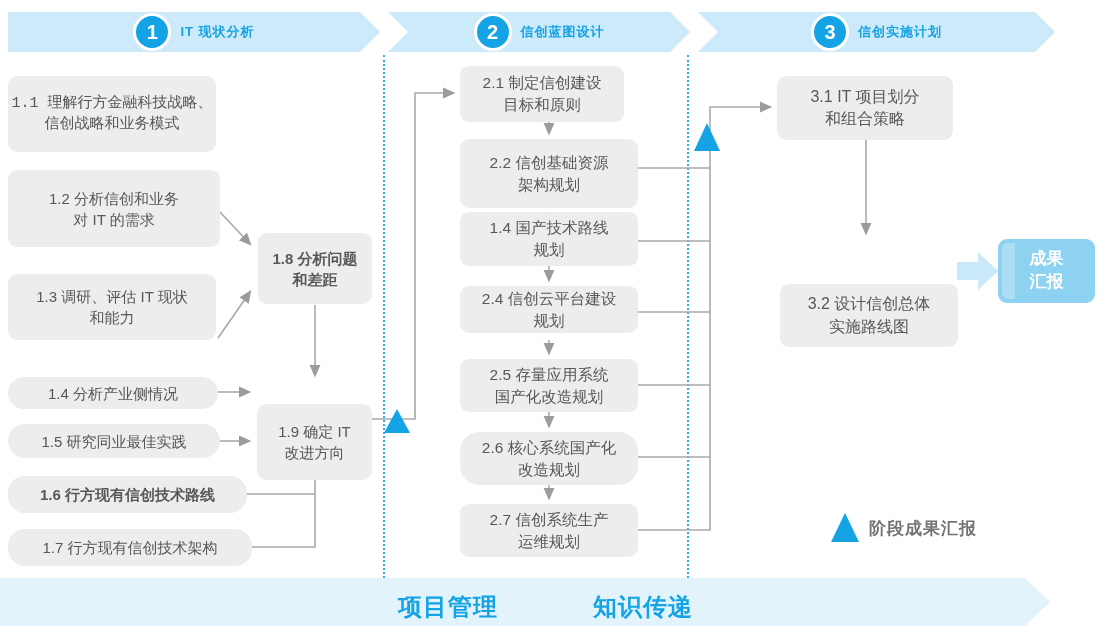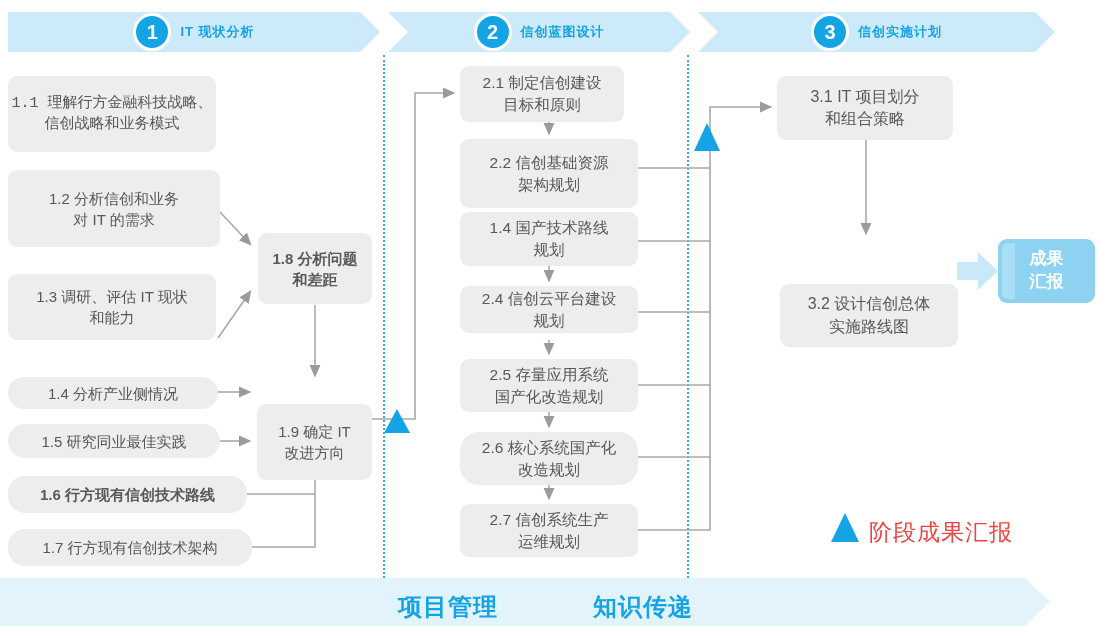--- a/index.html
+++ b/index.html
@@ -61,21 +61,21 @@
     display:flex;align-items:center;justify-content:center;
     color:#fff;font-weight:bold;font-size:17px;line-height:1.35;white-space:pre-line;
   }
   #report::before{
     content:"";position:absolute;left:4px;top:4px;bottom:4px;width:13px;
     background:#a9def5;border-radius:6px 0 0 6px;
   }
   
   #wires{position:absolute;left:0;top:0;width:1115px;height:638px;pointer-events:none;}
   
-  #legend-label{position:absolute;left:869px;top:517px;font-size:23px;font-weight:normal;color:#ef4444;letter-spacing:1px;}
+  #legend-label{position:absolute;left:869px;top:517px;font-size:17px;font-weight:bold;color:#737373;letter-spacing:1px;}
   
   #bottom-banner{
     position:absolute;left:0;top:578px;width:1050px;height:48px;background:#e3f3fc;
     clip-path:polygon(0 0,calc(100% - 25px) 0,100% 50%,calc(100% - 25px) 100%,0 100%);
   }
   .bottom-label{position:absolute;top:591px;font-size:24px;font-weight:bold;color:#14a3e4;letter-spacing:1px;white-space:nowrap;}
   #bottom-label-0{left:398px;}
   #bottom-label-1{left:593px;}
 </style>
 </head>

